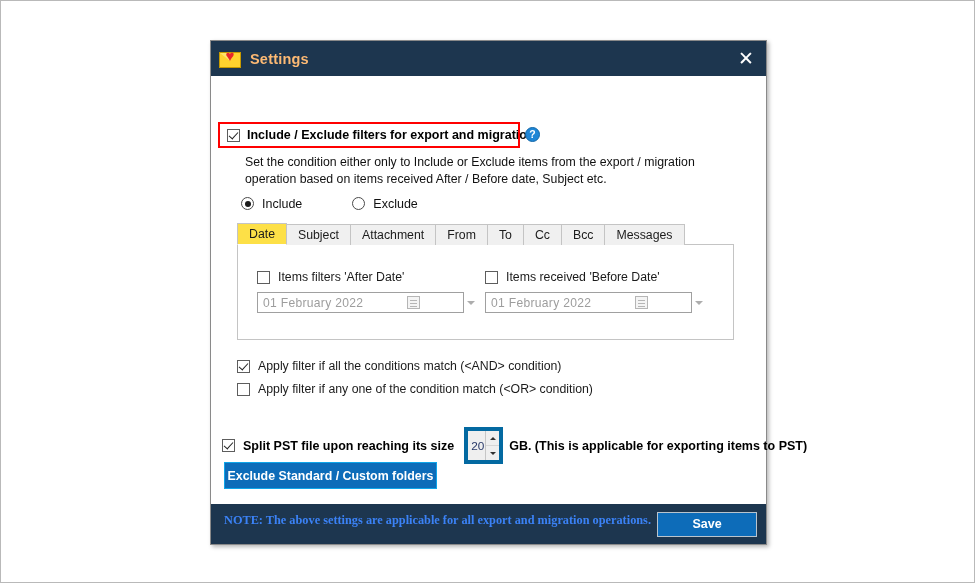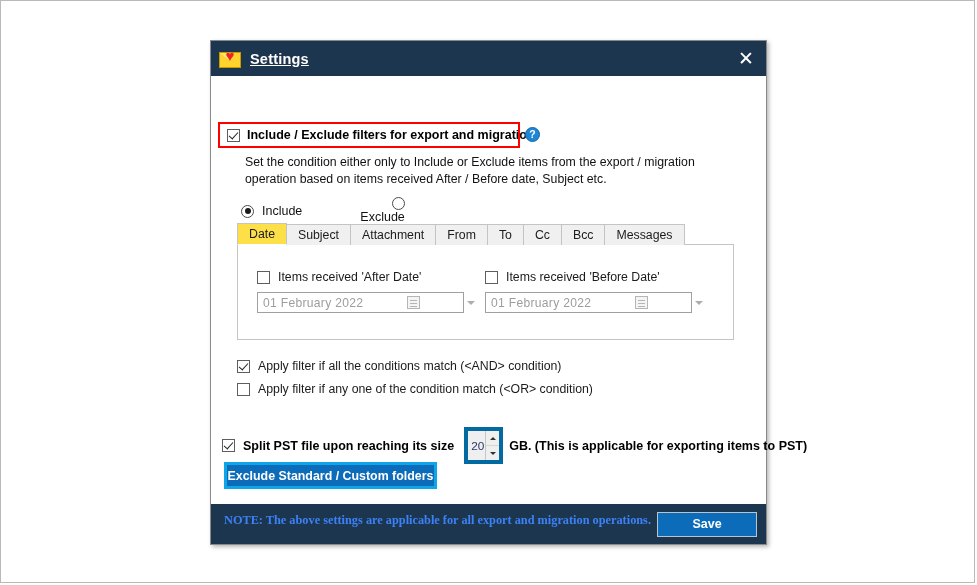--- a/index.html
+++ b/index.html
@@ -74,26 +74,25 @@
   .app-icon .heart {
     position: absolute;
     left: 4px; top: 0px;
     width: 14px; height: 14px;
     color: #e8262a;
     font-size: 15px;
     line-height: 14px;
     text-align: center;
   }
   .title-text {
-    color: #ffffff;
+    color: #fdba74;
     font-size: 14.5px;
     font-weight: bold;
     letter-spacing: 0.2px;
     flex: 1 1 auto;
-    text-decoration: underline;
   }
   .close-btn {
     width: 40px;
     height: 35px;
     display: flex;
     align-items: center;
     justify-content: center;
     color: #ffffff;
     font-size: 19px;
     line-height: 1;
@@ -167,24 +166,24 @@
 
   .radio-row {
     position: absolute;
     left: 30px;
     top: 121px;
     display: flex;
     align-items: center;
   }
   .radio-item {
     display: flex;
-    align-items: flex-end;
-    cursor: pointer;
-  }
-  .radio-item + .radio-item { margin-left: 50px; flex-direction: column; }
+    align-items: flex-start;
+    cursor: pointer;
+  }
+  .radio-item + .radio-item { margin-left: 50px; }
   .radio-item .rlabel {
     font-size: 12.5px;
     color: #111111;
     margin-left: 8px;
   }
 
   .radio {
     width: 13px; height: 13px;
     border-radius: 50%;
     border: 1px solid #4a4a4a;
@@ -412,21 +411,21 @@
     border-top: 3px solid #303030;
   }
 
   .exclude-btn {
     position: absolute;
     left: 13px;
     top: 386px;
     width: 213px;
     height: 27px;
     background: #0d6cb9;
-    border: 3px solid #0ea5e9;
+    border: 1px solid #0ea5e9;
     box-sizing: border-box;
     color: #ffffff;
     font-size: 12.4px;
     font-weight: bold;
     display: flex;
     align-items: center;
     justify-content: center;
     cursor: pointer;
   }
 
@@ -517,21 +516,21 @@
           <div class="tab">Cc</div>
           <div class="tab">Bcc</div>
           <div class="tab">Messages</div>
         </div>
 
         <div class="tabpanel">
 
           <div class="date-col left">
             <div class="date-cb-row">
               <span class="cb"></span>
-              <span class="dlbl">Items received 'After Date'</span>
+              <span class="dlbl">Items filters 'After Date'</span>
             </div>
             <div class="datefield">
               <span class="dtxt">01  February   2022</span>
               <span class="cal-ico"></span>
               <span class="cal-arrow"></span>
             </div>
           </div>
 
           <div class="date-col right">
             <div class="date-cb-row">

